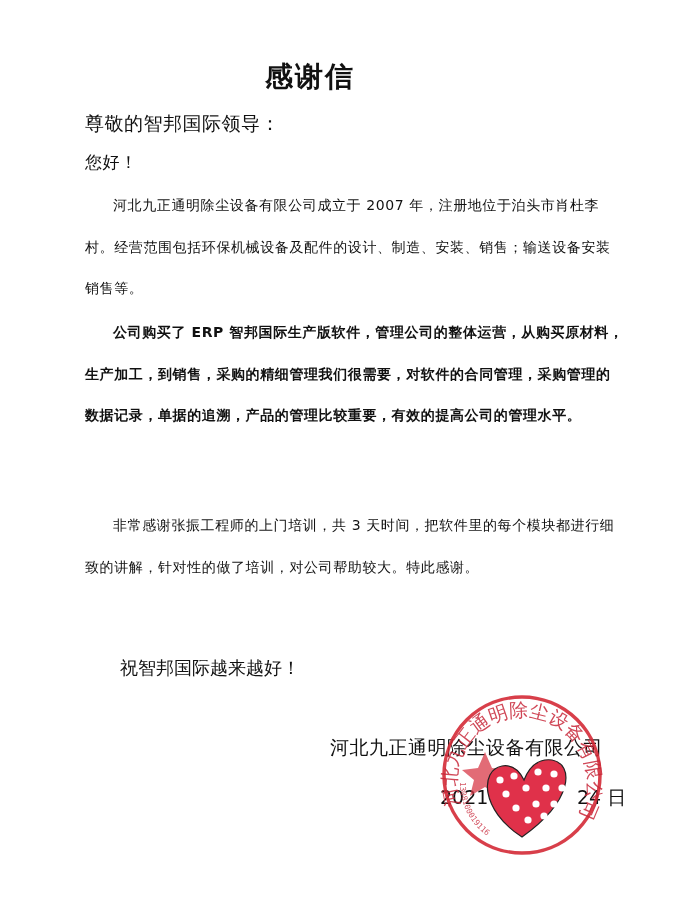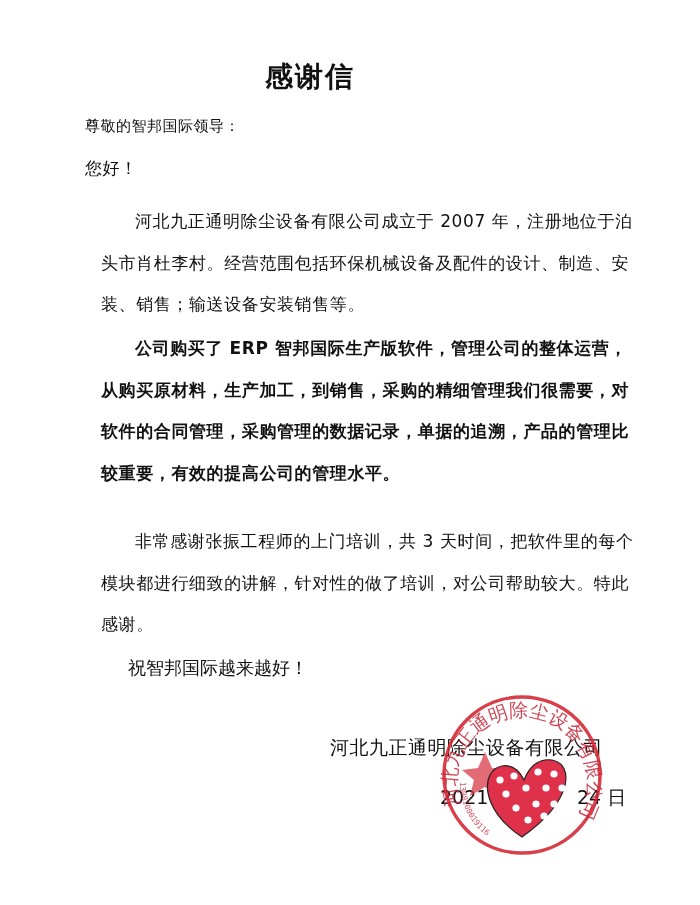--- a/index.html
+++ b/index.html
@@ -1,28 +1,28 @@
 <!DOCTYPE html>
 <html><head>
 <meta charset="utf-8">
 <style>
   html, body { margin:0; padding:0; background:#ffffff; }
   body { width:700px; height:905px; position:relative; overflow:hidden;
          font-family:"DejaVu Sans", "Liberation Sans", sans-serif; color:#111; }
   .title { position:absolute; left:0; width:620px; top:58px; text-align:center;
            font-size:28px; font-weight:bold; letter-spacing:2px; }
   .line { position:absolute; left:85px; font-size:19px; white-space:nowrap; letter-spacing:0.5px; }
-  .greet { top:117px; font-size:15px; }
-  .hello { top:157px; font-size:17px; }
-  .para { position:absolute; left:85px; width:540px; font-size:17px; line-height:41.5px;
-          text-indent:2em; letter-spacing:0.6px; margin:16px; }
+  .greet { top:111px; font-size:19px; }
+  .hello { top:151px; font-size:17px; }
+  .para { position:absolute; left:85px; width:540px; font-size:14px; line-height:41.5px;
+          text-indent:2em; letter-spacing:0.6px; margin:0; }
   .p1 { top:185px; }
   .p2 { top:312px;font-weight:bold; }
   .p3 { top:505px; }
-  .closing { position:absolute; left:120px; top:656px; font-size:18px;margin-left:8px; }
+  .closing { position:absolute; left:120px; top:656px; font-size:18px; }
   .signer { position:absolute; left:330px; top:735px; font-size:19px; letter-spacing:0.5px; }
   .date { position:absolute; left:440px; top:785px; font-size:19px; }
   .date .day { position:absolute; left:137px; top:0; white-space:nowrap; }
   .stamp { position:absolute; left:440px; top:692px; width:164px; height:166px; pointer-events:none; }
 </style>
 </head>
 <body>
 
 <div>
   <div class="title">感谢信</div>

